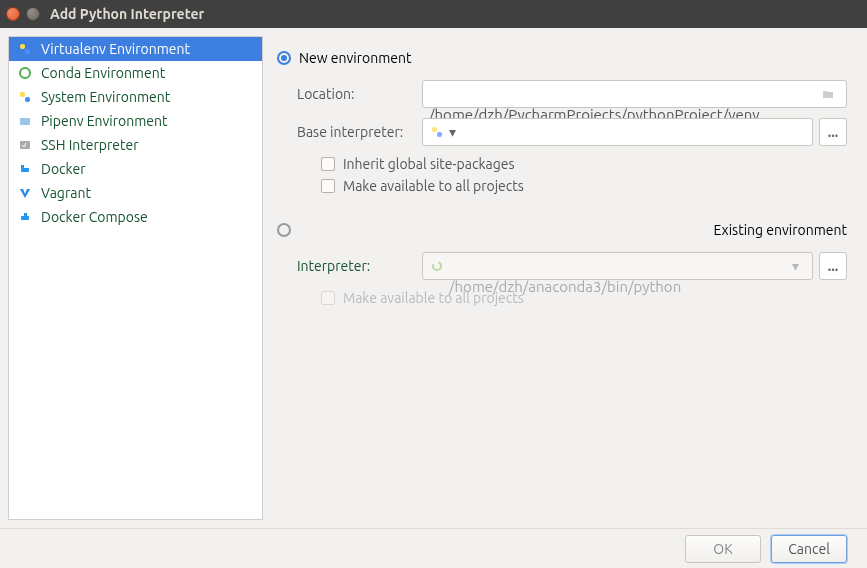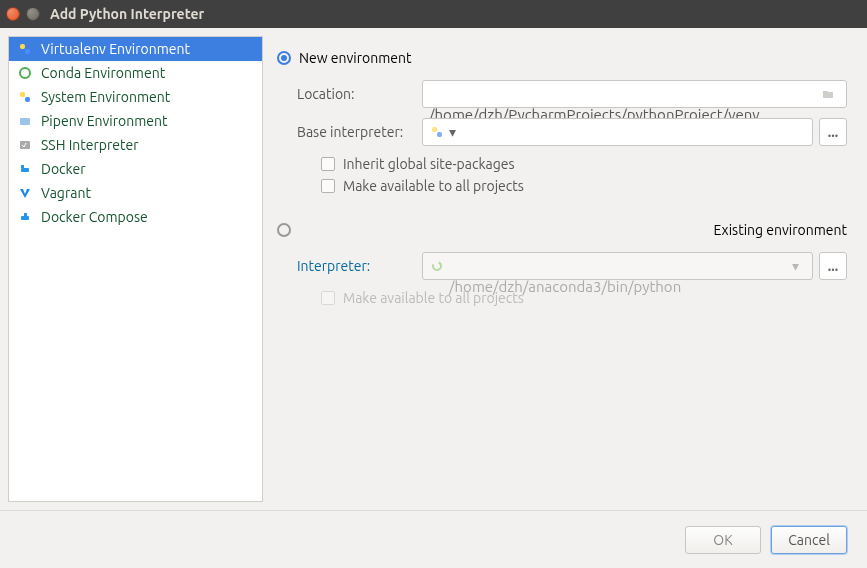--- a/index.html
+++ b/index.html
@@ -15,35 +15,35 @@
 .sidebar-item.selected { background: #3d7fe0; color: #fff; }
 .sidebar-item .icon { width: 16px; height: 16px; margin-right: 8px; display: inline-flex; align-items: center; justify-content: center; }
 .main { flex: 1; padding: 10px 20px 10px 14px; }
 .row { display: flex; align-items: center; margin-bottom: 8px; }
 .radio-row { margin-bottom: 14px; margin-top: 12px; }
 .radio { width: 14px; height: 14px; border: 2px solid #999; border-radius: 50%; margin-right: 8px; display: inline-flex; align-items: center; justify-content: center; }
 .radio.selected { border-color: #3d7fe0; }
 .radio.selected::after { content: ""; width: 6px; height: 6px; background: #3d7fe0; border-radius: 50%; }
 .form-row { display: flex; align-items: center; margin: 0 0 10px 20px; }
 .form-label { width: 125px; color: #555; }
-.form-label.disabled { color: #0369a1; }
+.form-label.disabled { color: #14532d; }
 .input-wrap { flex: 1; display: flex; align-items: center; background: #fff; border: 1px solid #c8c6c3; border-radius: 3px; height: 28px; padding: 0 6px; }
 .input-wrap.disabled { background: #f7f6f5; }
 .input-wrap.disabled .input-text { color: #aaa; }
 .input-text { flex: 1; font-size: 15px; color: #555; margin-top: 40px; }
 .input-icon { width: 16px; height: 16px; display: inline-flex; align-items: center; justify-content: center; margin-right: 4px; opacity: 0.7; }
 .dropdown-arrow { width: 14px; opacity: 0.6; }
 .small-btn { width: 28px; height: 28px; border: 1px solid #c8c6c3; border-radius: 3px; margin-left: 6px; background: #fff; display: inline-flex; align-items: center; justify-content: center; color: #666; font-weight: bold; }
 .check-row { display: flex; align-items: center; margin: 0 0 6px 20px; padding-left: 24px; }
 .checkbox { width: 14px; height: 14px; border: 1px solid #b5b2ae; border-radius: 2px; margin-right: 8px; background: #fcfbfa; }
 .checkbox.disabled { opacity: 0.4; }
 .check-label { color: #555; }
 .check-label.disabled { color: #bbb; }
 .section2 { margin-top: 28px; justify-content: space-between; }
-.footer { height: 58px; display: flex; justify-content: flex-end; align-items: center; padding: 0 20px; border-top: 1px solid #dedbd8; }
+.footer { height: 40px; display: flex; justify-content: flex-end; align-items: center; padding: 0 20px; border-top: 1px solid #dedbd8; }
 .btn { min-width: 76px; height: 28px; border: 1px solid #c8c6c3; border-radius: 3px; background: linear-gradient(#fdfdfc,#f1efec); color: #888; display: inline-flex; align-items: center; justify-content: center; margin-left: 10px; }
 .btn.primary { color: #555; border-color: #6f9fde; box-shadow: 0 0 0 1px #aecff5; }
 </style>
 </head>
 <body>
 
 <div class="titlebar">
   <div class="win-btns">
     <div class="win-btn win-close"></div>
     <div class="win-btn win-min"></div>

